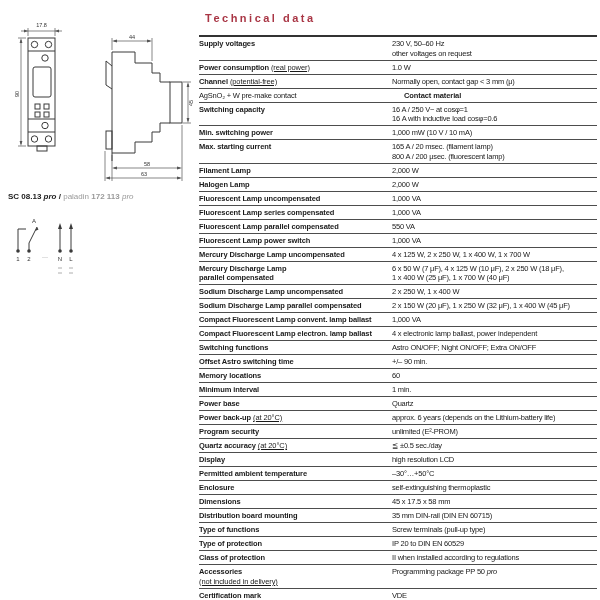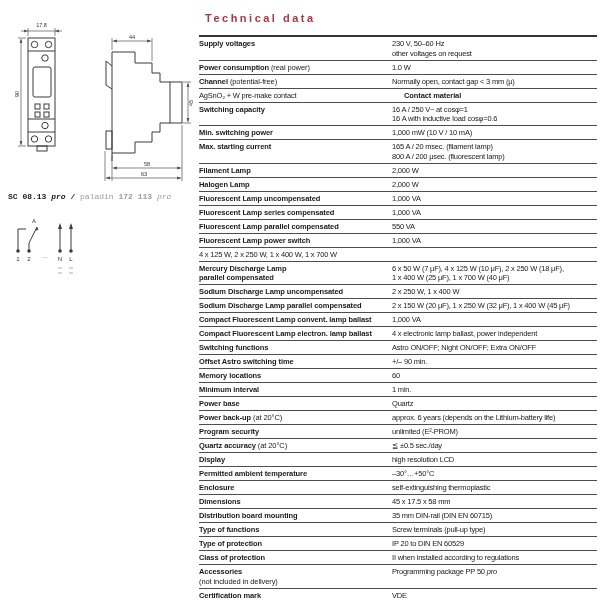--- a/index.html
+++ b/index.html
@@ -4,39 +4,39 @@
 <style>
   html,body{margin:0;padding:0;background:#ffffff;width:600px;height:600px;overflow:hidden;
     font-family:"Liberation Sans",sans-serif;color:#1a1a1a;}
   #page{position:relative;width:600px;height:600px;background:#fff;}
 
   
   .drawing{position:absolute;}
   svg text{font-family:"Liberation Sans",sans-serif;fill:#333;}
 
   
-  #product-line{position:absolute;left:8px;top:192px;font-size:8px;white-space:nowrap;font-family:Liberation Mono, monospace;}
+  #product-line{position:absolute;left:8px;top:192px;font-size:8px;white-space:nowrap;}
   #product-line .code{font-weight:bold;}
   #product-line .pro{font-weight:bold;font-style:italic;}
   #product-line .sep{font-weight:bold;}
   #product-line .alt{color:#9a9a9a;}
   #product-line .altnum{color:#9a9a9a;font-weight:bold;}
   #product-line .altpro{color:#9a9a9a;font-style:italic;}
 
   
   #tech{position:absolute;left:199px;top:12px;width:398px;}
   #tech-title{font-size:11px;font-weight:bold;letter-spacing:2.5px;color:#a93645;margin:0 0 11px 6px;}
   #spec-table{border-top:2px solid #333;border-bottom:2px solid #333;}
   .row{display:flex;border-top:1px solid #4d4d4d;}
   .row:first-child{border-top:none;}
   .cell{padding:2px 0 1.5px 0;font-size:7.5px;line-height:9.5px;white-space:nowrap;}
   .cell.label{width:193px;flex:none;letter-spacing:-0.1px;}
   .cell.value{flex:1;letter-spacing:-0.2px;}
   .cell.label .b{font-weight:bold;}
-  .cell.label .n{font-weight:normal;}
+  .cell.label .n{font-weight:normal;text-decoration:underline;}
   .cell.value em{font-style:italic;}
 </style>
 </head>
 <body>
 
 <div id="page">
 
   <svg class="drawing" style="left:14px;top:20px;" width="72" height="140" viewBox="0 0 72 140">
     <g stroke="#3a3a3a" stroke-width="1" fill="none">
 
@@ -217,20 +217,21 @@
         </div>
         <div class="row">
           <div class="cell label"><span class="b">Fluorescent Lamp parallel compensated</span></div>
           <div class="cell value">550 VA</div>
         </div>
         <div class="row">
           <div class="cell label"><span class="b">Fluorescent Lamp power switch</span></div>
           <div class="cell value">1,000 VA</div>
         </div>
         <div class="row">
+          <div class="cell label"><span class="b">Mercury Discharge Lamp uncompensated</span></div>
           <div class="cell value">4 x 125 W, 2 x 250 W, 1 x 400 W, 1 x 700 W</div>
         </div>
         <div class="row">
           <div class="cell label"><span class="b">Mercury Discharge Lamp</span><br><span class="b">parallel compensated</span></div>
           <div class="cell value">6 x 50 W (7 μF), 4 x 125 W (10 μF), 2 x 250 W (18 μF),<br>1 x 400 W (25 μF), 1 x 700 W (40 μF)</div>
         </div>
         <div class="row">
           <div class="cell label"><span class="b">Sodium Discharge Lamp uncompensated</span></div>
           <div class="cell value">2 x 250 W, 1 x 400 W</div>
         </div>

